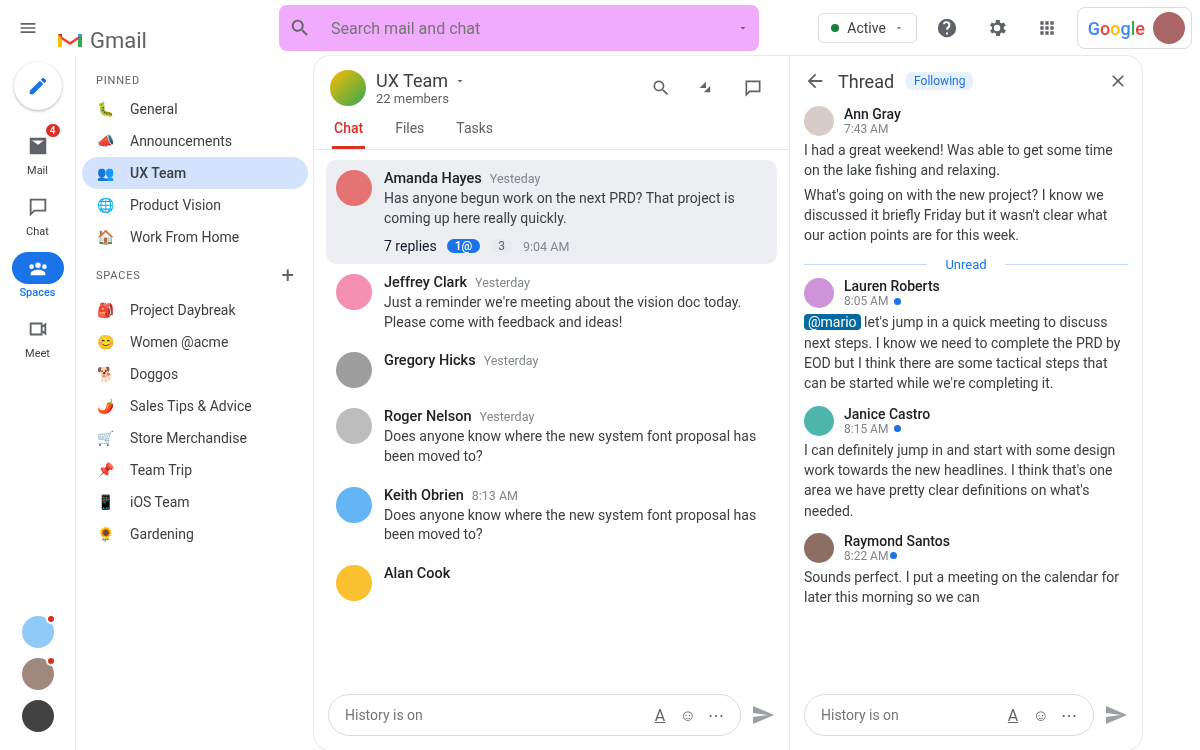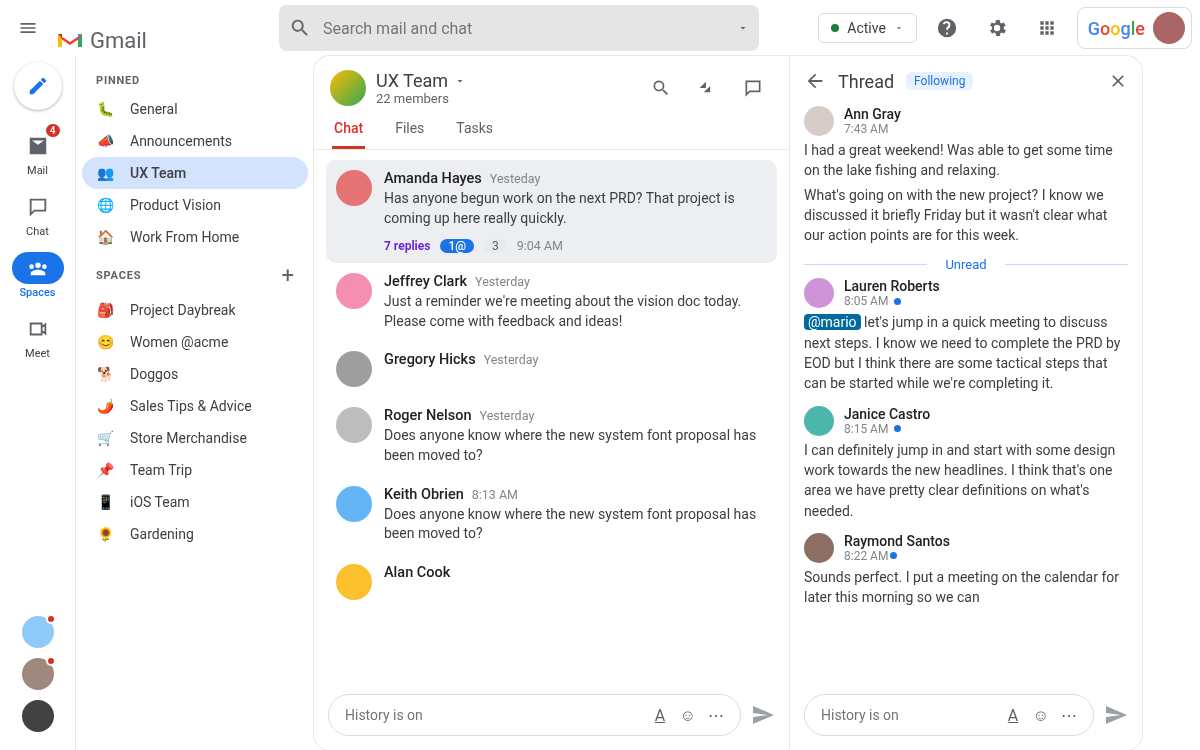--- a/index.html
+++ b/index.html
@@ -3,21 +3,21 @@
 <meta charset="utf-8">
 <style>
 * { box-sizing: border-box; margin: 0; padding: 0; font-family: 'Google Sans', Roboto, Arial, sans-serif; }
 body { background: #fff; width: 1200px; height: 750px; overflow: hidden; position: relative; }
 
 
 .header { height: 56px; display: flex; align-items: center; padding: 0 8px; gap: 8px; }
 .hamburger { width: 48px; height: 48px; border-radius: 50%; display:flex; align-items:center; justify-content:center; cursor:pointer; }
 .logo-area { display:flex; align-items:center; gap:6px; width: 215px; margin-top: 24px; }
 .gmail-text { font-size: 22px; color:#5f6368; }
-.search-box { flex:0 0 480px; height:46px; background:#e5e5e5; border-radius:8px; display:flex; align-items:center; padding:8px 10px; gap:12px; }
+.search-box { flex:0 0 480px; height:46px; background:#f0abfc; border-radius:8px; display:flex; align-items:center; padding:8px 10px; gap:20px; }
 .search-box input { border:none; background:transparent; font-size:16px; flex:1; outline:none; color:#5f6368; }
 .header-right { margin-left:auto; display:flex; align-items:center; gap:10px; }
 .active-pill { display:flex; align-items:center; gap:8px; border:1px solid #dadce0; border-radius:6px; padding:6px 12px; font-size:14px; color:#3c4043; }
 .dot-green { width:8px; height:8px; background:#188038; border-radius:50%; }
 .icon-btn { width:40px; height:40px; border-radius:50%; display:flex; align-items:center; justify-content:center; cursor:pointer; color:#5f6368; }
 .google-badge { display:flex; align-items:center; gap:8px; border:1px solid #dadce0; border-radius:8px; padding:4px 6px 4px 10px; }
 .google-logo { font-weight:500; font-size:18px; }
 .avatar { width:32px; height:32px; border-radius:50%; background:#a66; }
 
 
@@ -27,21 +27,21 @@
 .rail-icon { width:32px; height:32px; display:flex; align-items:center; justify-content:center; color:#5f6368; }
 .rail-item.active .rail-icon { width:52px; height:32px; border-radius:16px; background:#1a73e8; color:#fff; }
 .rail-label { font-size:11px; color:#3c4043; }
 .rail-badge { position:absolute; top:0; right:6px; background:#d93025; color:#fff; font-size:10px; border-radius:8px; padding:1px 4px; font-weight:500;}
 .rail-avatars { margin-top:auto; display:flex; flex-direction:column; gap:10px; padding-bottom:18px; }
 .rail-av { width:32px;height:32px;border-radius:50%; position:relative;}
 .rail-av .dotst { width:10px;height:10px;border-radius:50%;background:#d93025;position:absolute;top:-2px;right:-2px;border:2px solid #fff;}
 
 
 .sidebar { position:absolute; left:76px; top:56px; bottom:0; width:238px; padding:8px 6px; overflow-y:auto;}
-.sb-section-label { font-size:11px; font-weight:700; letter-spacing:.8px; color:#5f6368; padding:10px 14px 6px; }
+.sb-section-label { font-size:11px; font-weight:400; letter-spacing:.8px; color:#5f6368; padding:10px 14px 6px; }
 .sb-section-row { display:flex; align-items:center; justify-content:space-between; padding:10px 14px 6px; }
 .sb-item { display:flex; align-items:center; gap:14px; padding:6px 14px; border-radius:16px; cursor:pointer; font-size:14px; color:#3c4043; }
 .sb-item.active { background:#d3e3fd; font-weight:500; }
 .sb-ic { width:20px; height:20px; display:inline-flex; align-items:center; justify-content:center; font-size:14px;}
 
 
 .main { position:absolute; left:314px; right:58px; top:56px; bottom:0; display:flex; gap:0; border-radius:16px; background:#fff; box-shadow:0 0 0 1px #e8eaed; overflow:hidden;}
 .col-chat { flex:1 1 auto; border-right:1px solid #e8eaed; display:flex; flex-direction:column; min-width:0;}
 .col-thread { flex:0 0 310px; display:flex; flex-direction:column;}
 
@@ -58,21 +58,21 @@
 .messages { flex:1; overflow-y:auto; padding:10px 12px;}
 .msg { display:flex; gap:12px; padding:10px 10px; border-radius:10px;}
 .msg.hl { background:#eceef1;}
 .msg-av { width:36px;height:36px;border-radius:50%; flex-shrink:0;}
 .msg-body { flex:1; min-width:0;}
 .msg-top { display:flex; align-items:center; gap:8px;}
 .msg-name { font-weight:500; font-size:14.5px; color:#202124;}
 .msg-time { font-size:12.5px; color:#80868b;}
 .msg-text { font-size:14px; color:#3c4043; margin-top:2px; line-height:1.4;}
 .replies-row { display:flex; align-items:center; gap:10px; margin-top:10px;}
-.replies-link { color:#6d28d9; font-size:12px; font-weight:700;}
+.replies-link { color:#0f172a; font-size:14px; font-weight:400;}
 .chip { background:#1a73e8;color:#fff;border-radius:10px;padding:0 8px;font-size:12px; font-weight:500;}
 .chip2 { background:#e8eaed;color:#5f6368;border-radius:10px;padding:0 8px;font-size:12px;}
 
 .composer-row { display:flex; align-items:center; gap:10px; padding:10px 14px 14px;}
 .composer { flex:1; border:1px solid #dadce0; border-radius:22px; display:flex; align-items:center; padding:6px 10px 6px 16px; height:42px;}
 .composer input { border:none; outline:none; flex:1; font-size:14px; color:#5f6368;}
 .comp-ic { width:28px;height:28px;display:flex;align-items:center;justify-content:center;color:#5f6368;cursor:pointer;}
 .send-ic { color:#9aa0a6; cursor:pointer;}
 
 

